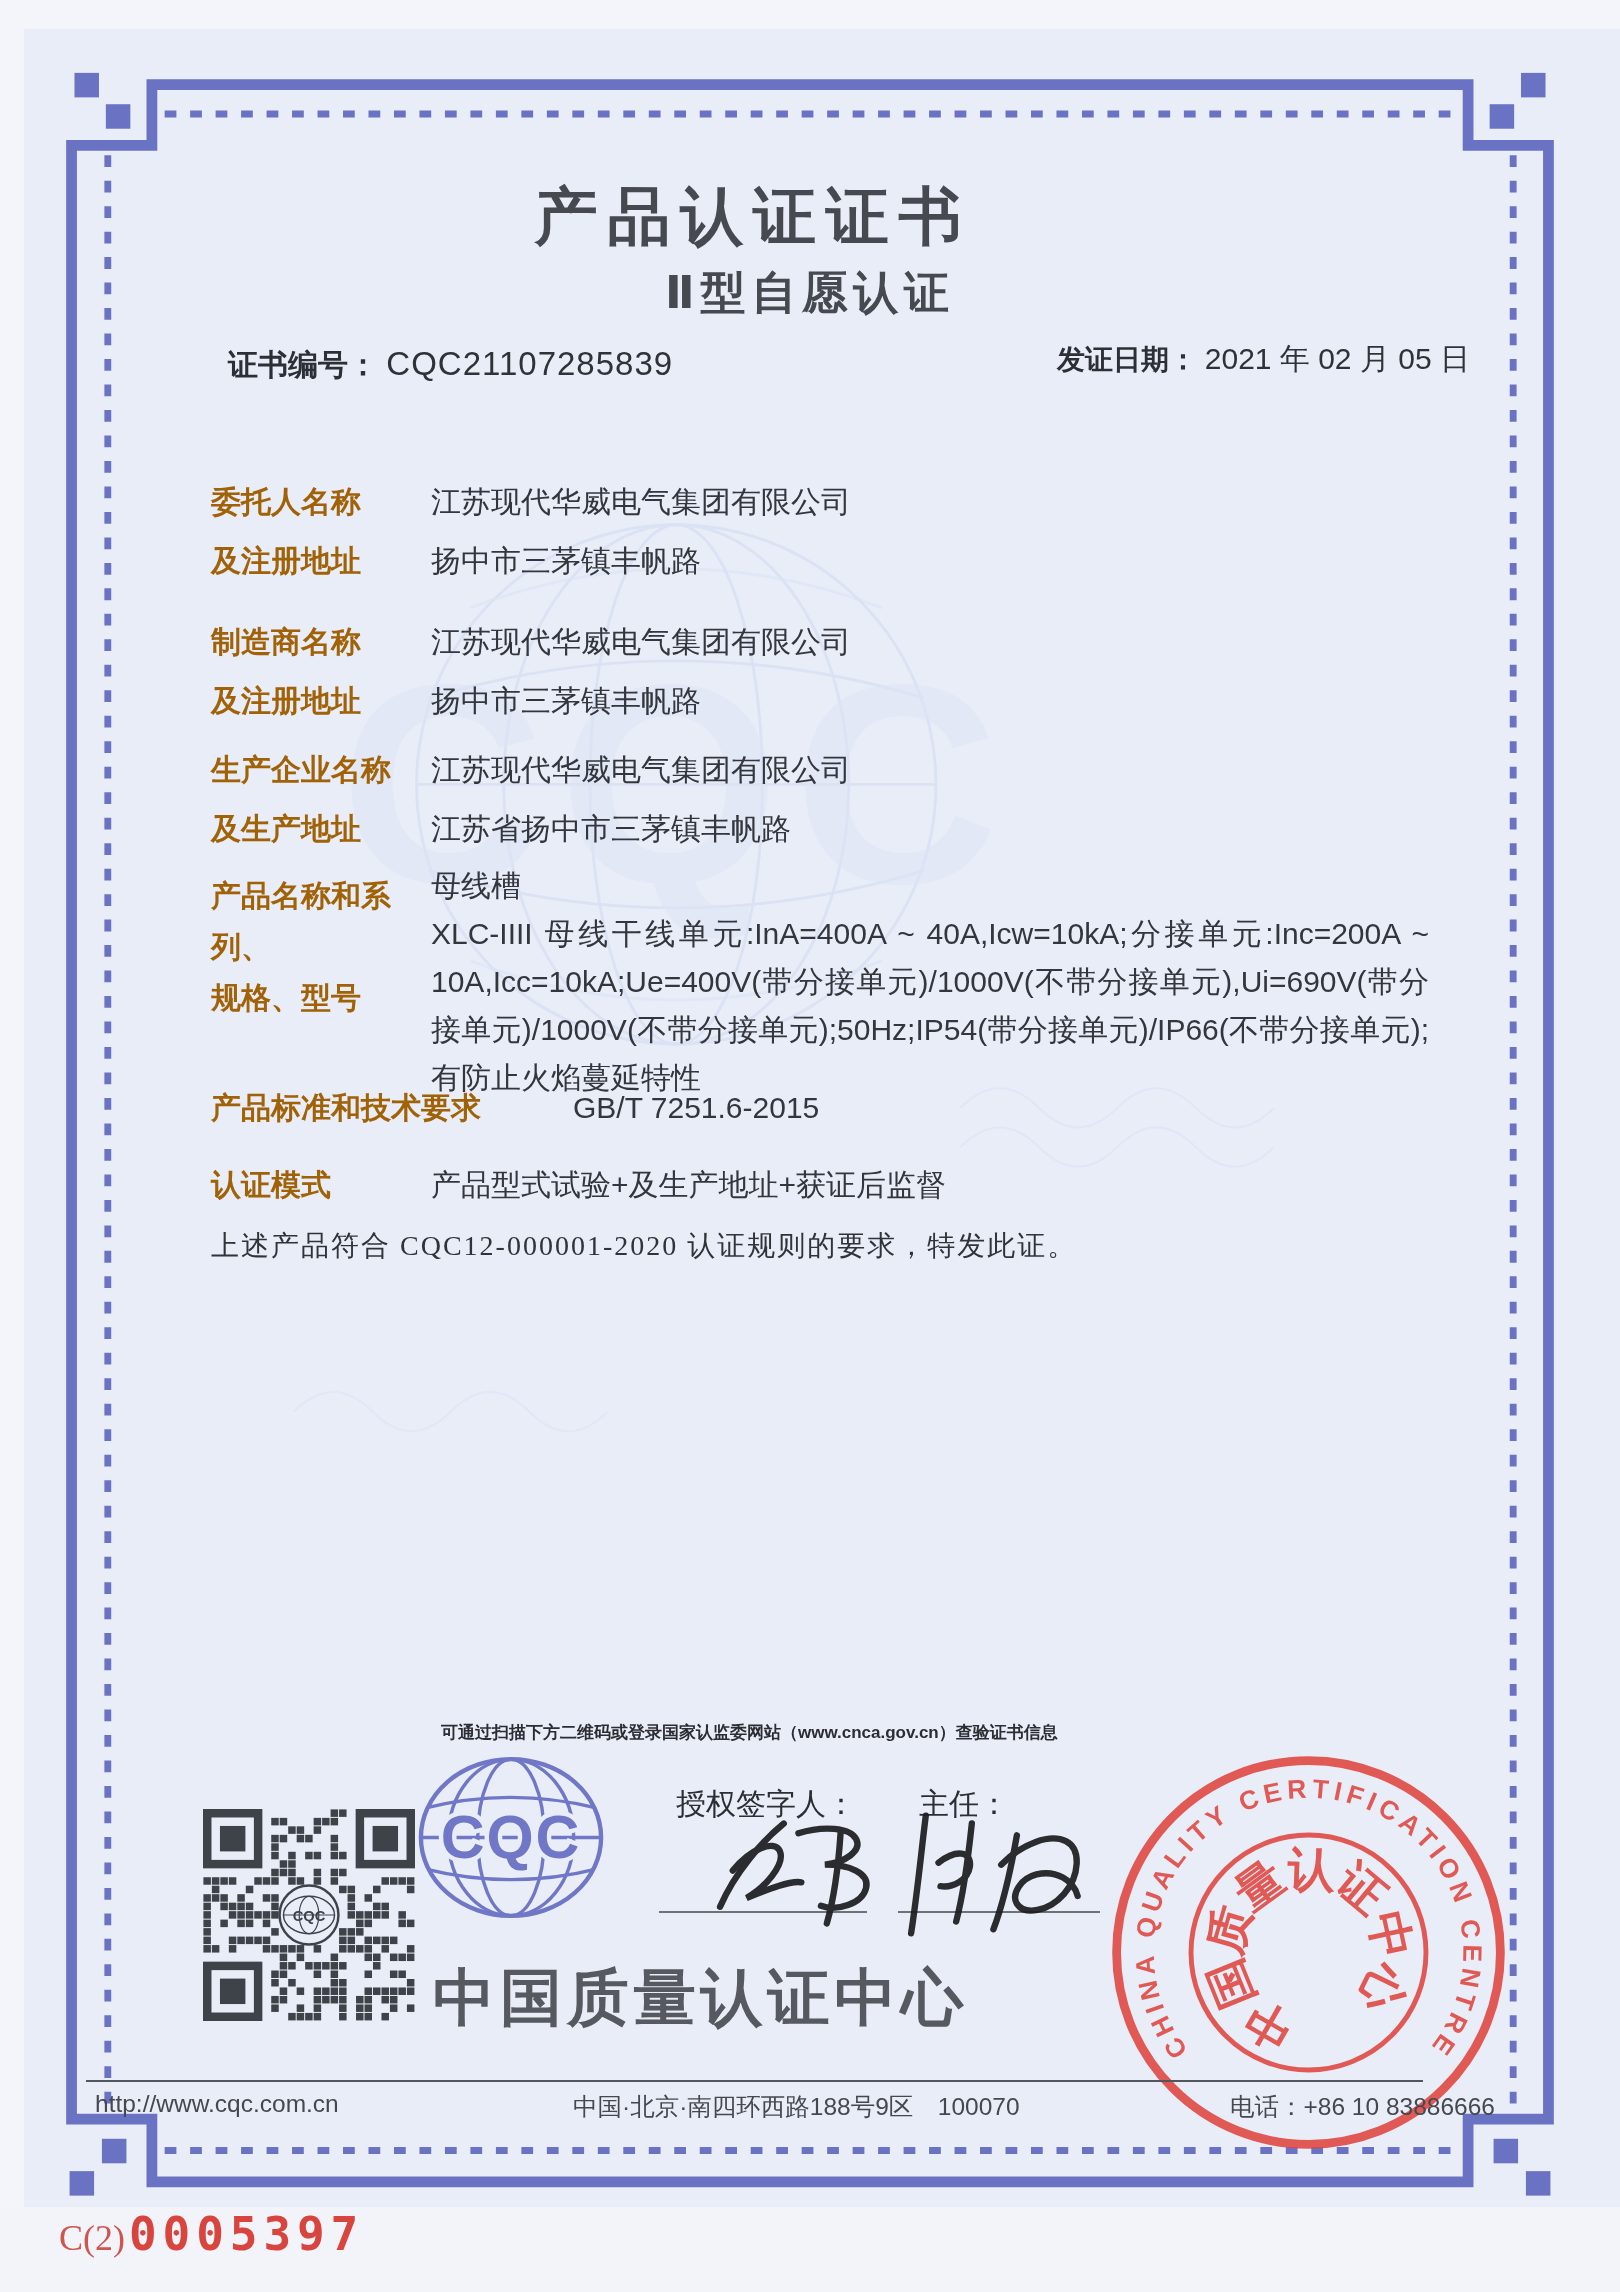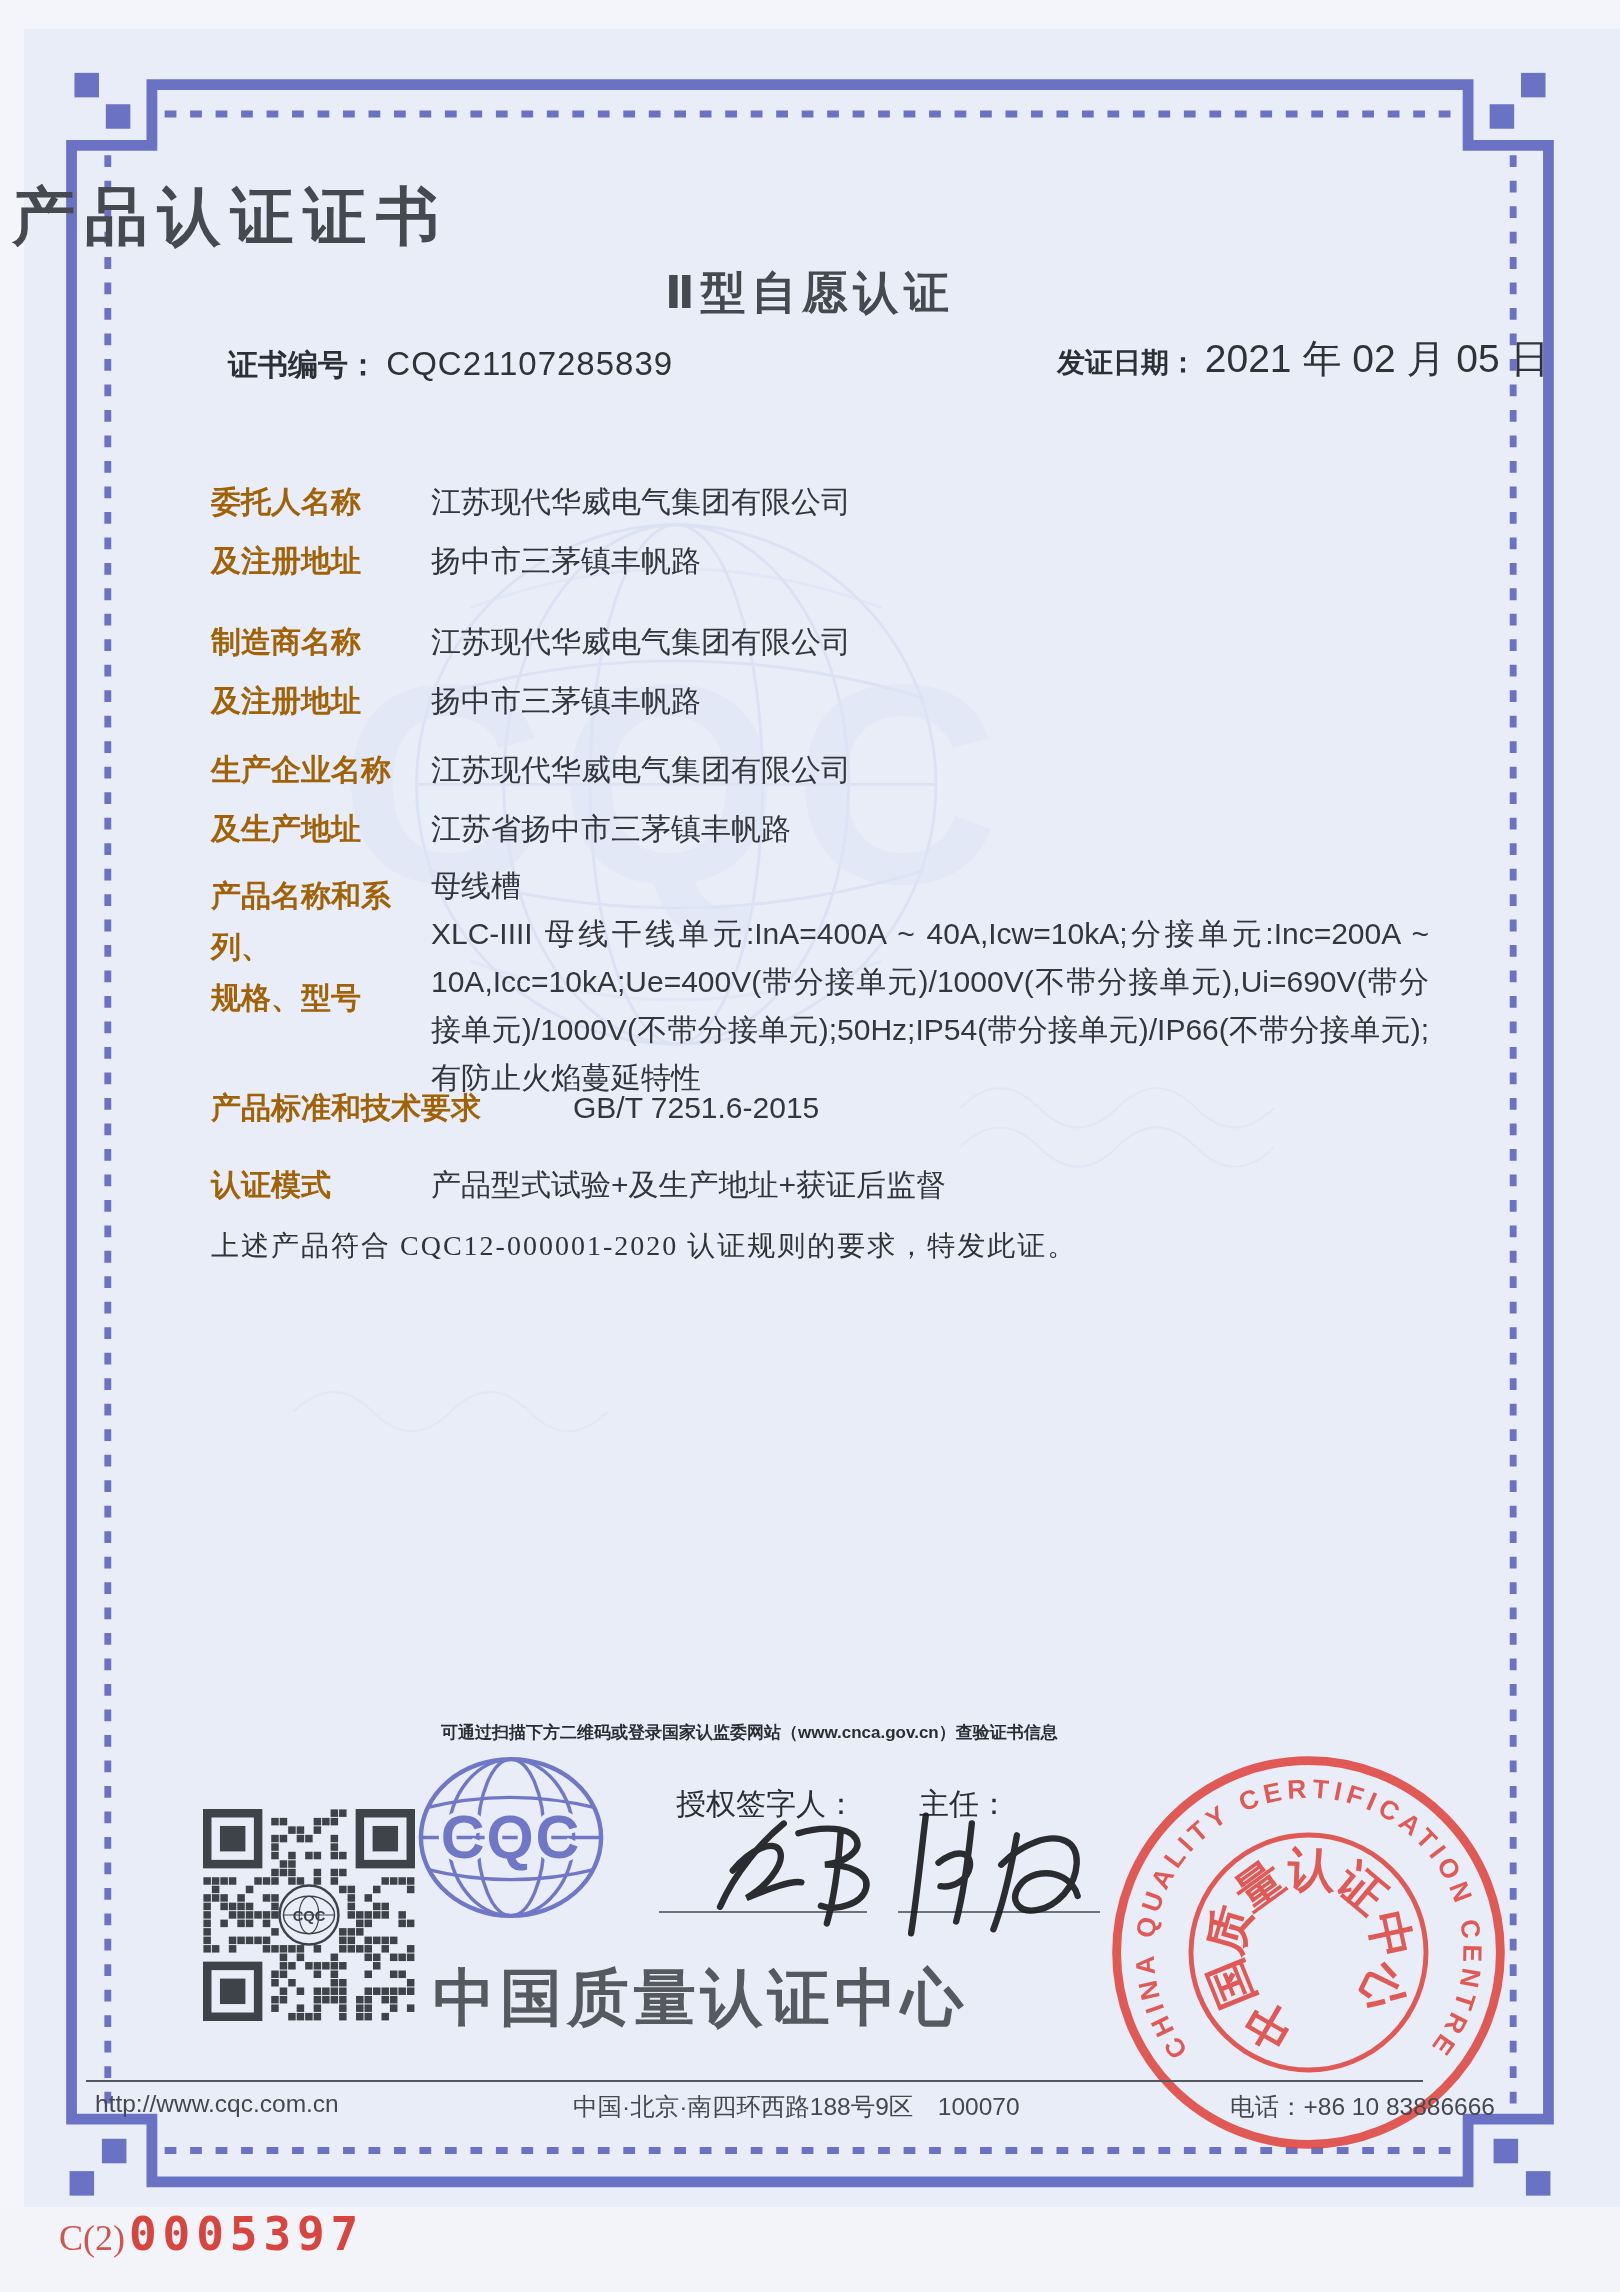--- a/index.html
+++ b/index.html
@@ -8,31 +8,31 @@
     background:#e9edf8;
     font-family:"Liberation Sans","DejaVu Sans",sans-serif;
     color:#33363c;
   }
   .abs{position:absolute;}
   
   .edge-top{left:0;top:0;width:1620px;height:29px;background:#f3f5fb;}
   .edge-left{left:0;top:0;width:23.5px;height:2293px;background:#f3f5fb;}
   .edge-bottom{left:0;top:2207px;width:1620px;height:85px;background:#f2f4fa;}
   
-  .title{left:12px;top:174px;width:1506px;font-size:63px;font-weight:bold;
+  .title{left:0;top:174px;width:1506px;text-align:center;font-size:63px;font-weight:bold;
          letter-spacing:9.8px;color:#46494f;}
   .subtitle{left:0;top:263px;width:1620px;text-align:center;font-size:45px;font-weight:bold;
          letter-spacing:5.9px;color:#46494f;}
   
   .certno{left:228px;top:345px;font-size:30px;}
   .certno .k{font-family:"Liberation Serif","DejaVu Serif",serif;font-weight:bold;color:#2c2f35;}
   .certno .v{font-size:33px;color:#2f3338;letter-spacing:1px;}
   .dates{left:1057px;top:335px;font-size:28px;line-height:47px;}
   .dates .k{font-family:"Liberation Serif","DejaVu Serif",serif;font-weight:bold;color:#2c2f35;}
-  .dates .v{font-size:39px;color:#2f3338;}
+  .dates .v{font-size:30px;color:#2f3338;}
   
   .g-label{left:211px;width:225px;font-size:30px;font-weight:bold;color:#a16207;line-height:59px;}
   .g-value{left:431px;width:998px;font-size:30px;color:#33363c;line-height:59px;}
   .g-label.tight{line-height:51px;}
   .spec{margin-top:2px;line-height:48px;text-align:justify;}
   
   .stmt{left:211px;width:1225px;font-family:"Liberation Serif","DejaVu Serif",serif;
         font-size:28px;color:#303338;letter-spacing:2px;}
   
   .note{left:441px;top:1721px;font-size:17px;font-weight:bold;color:#2b2d32;}

